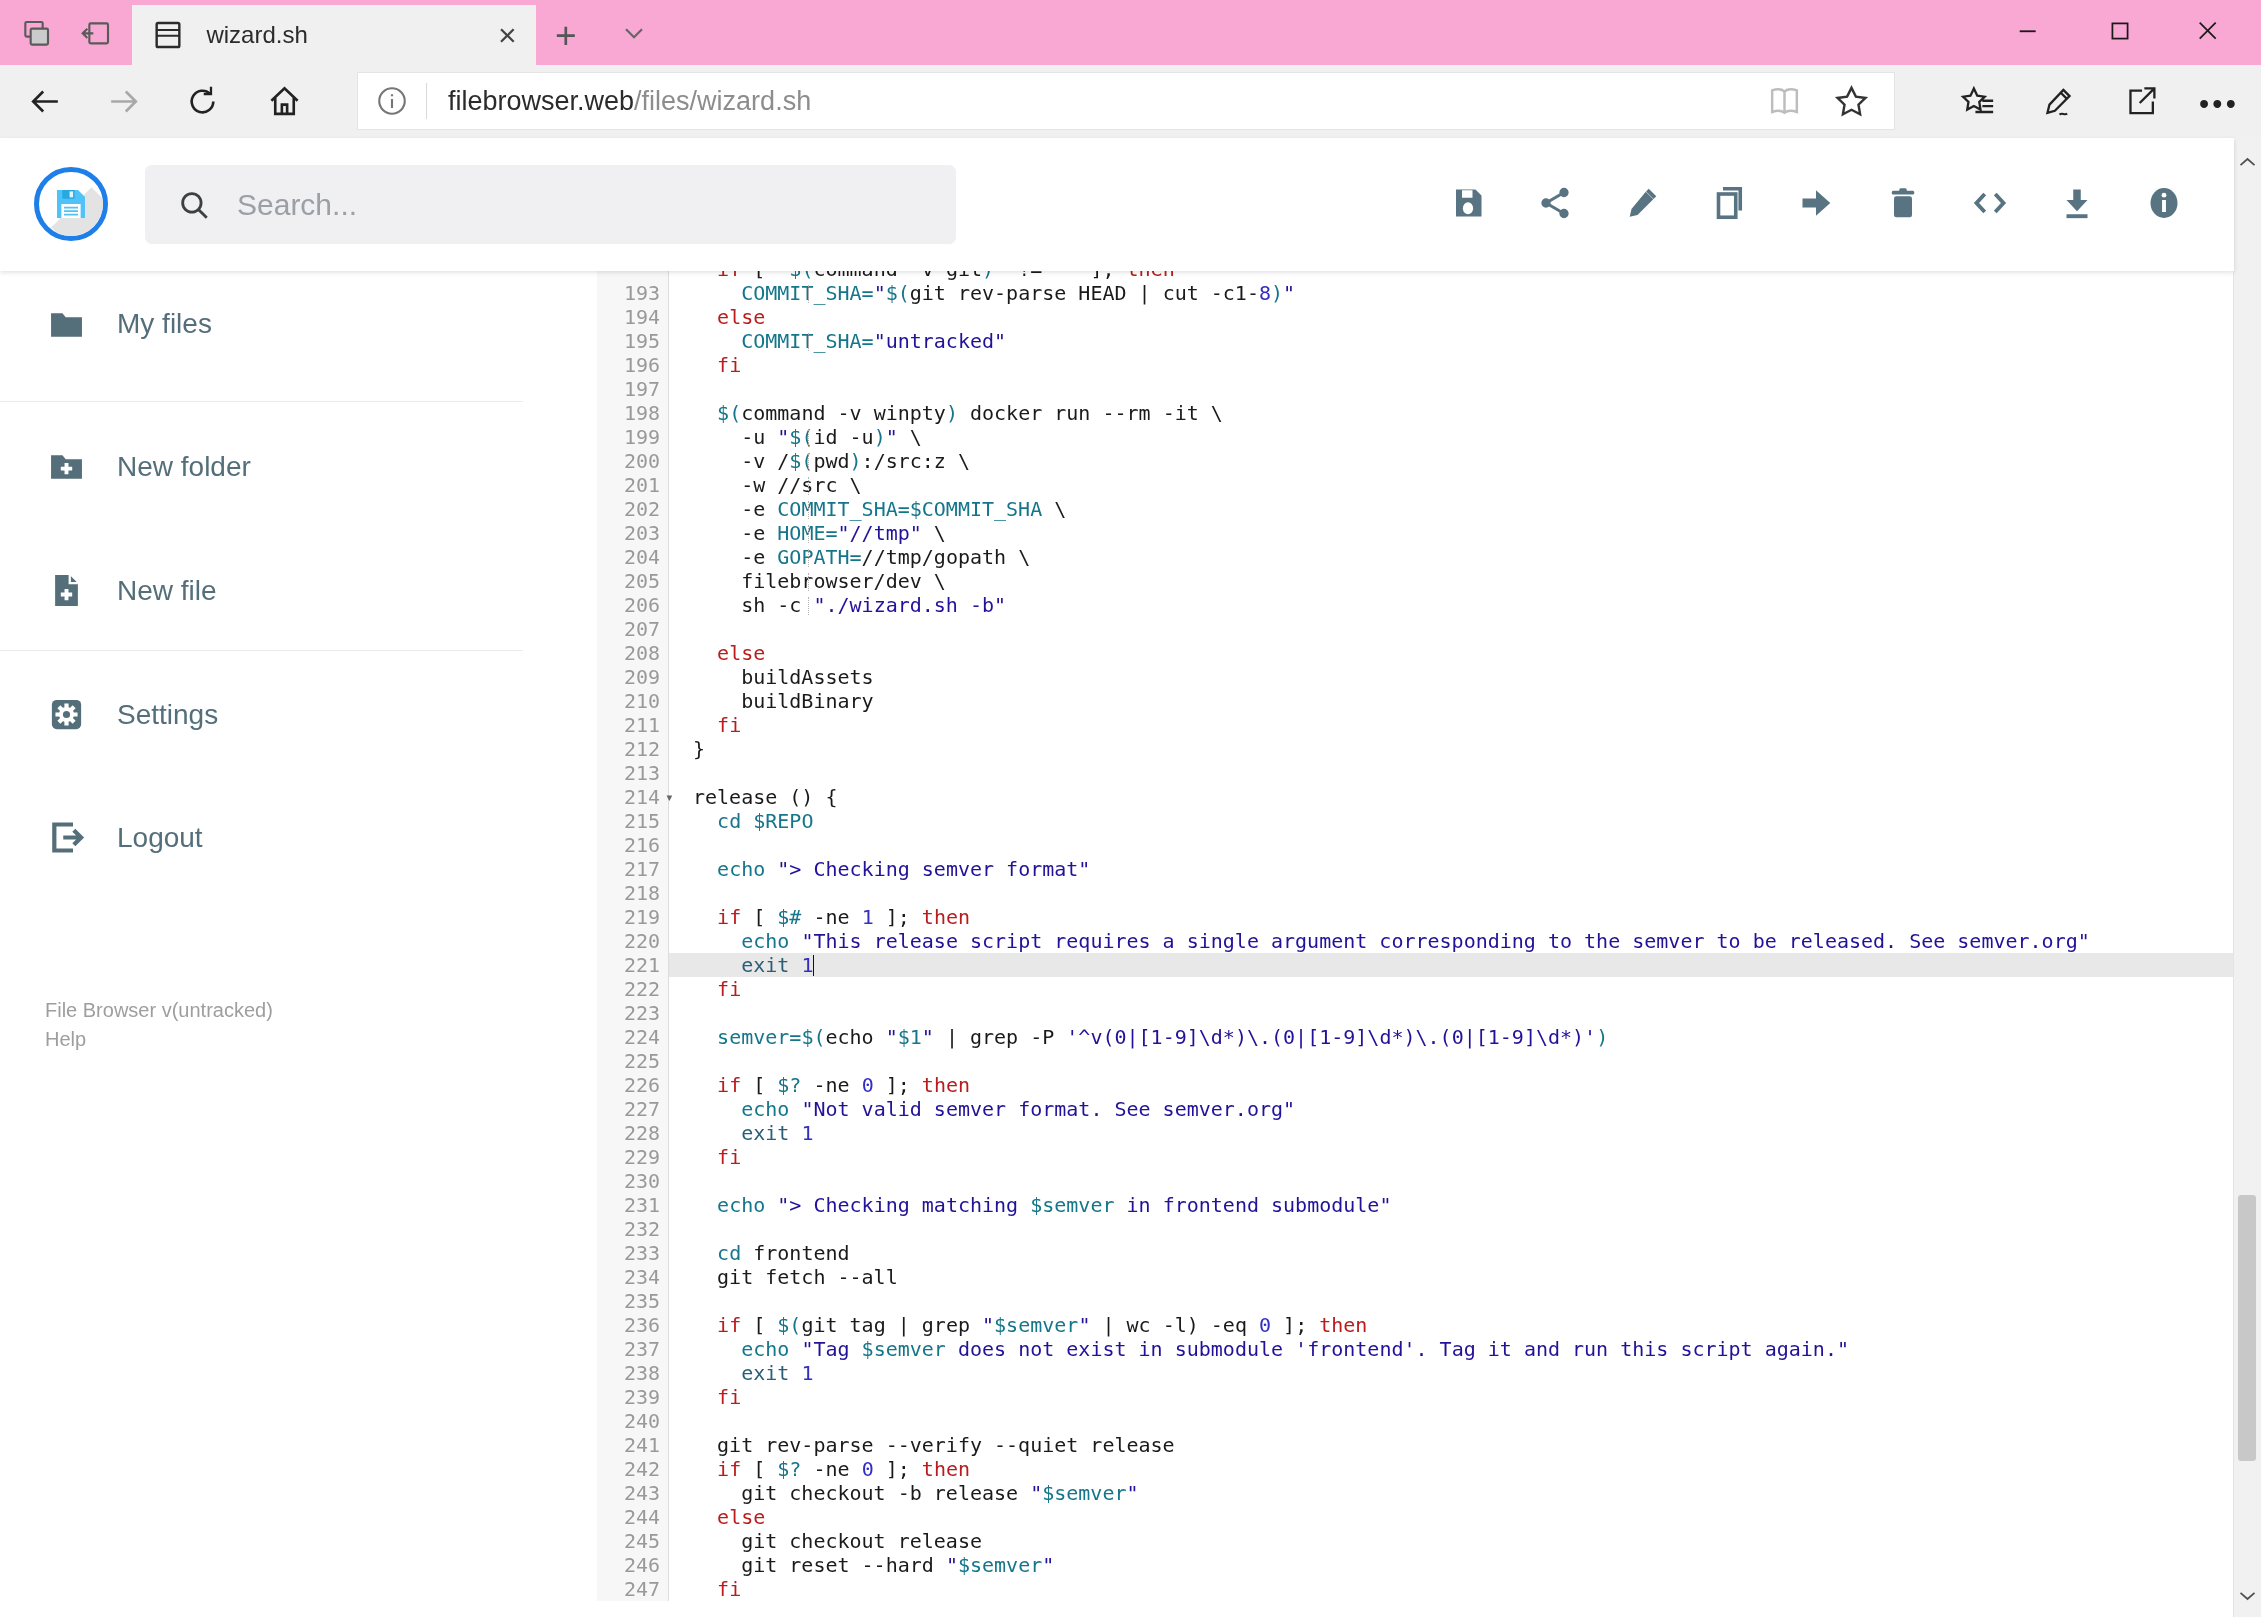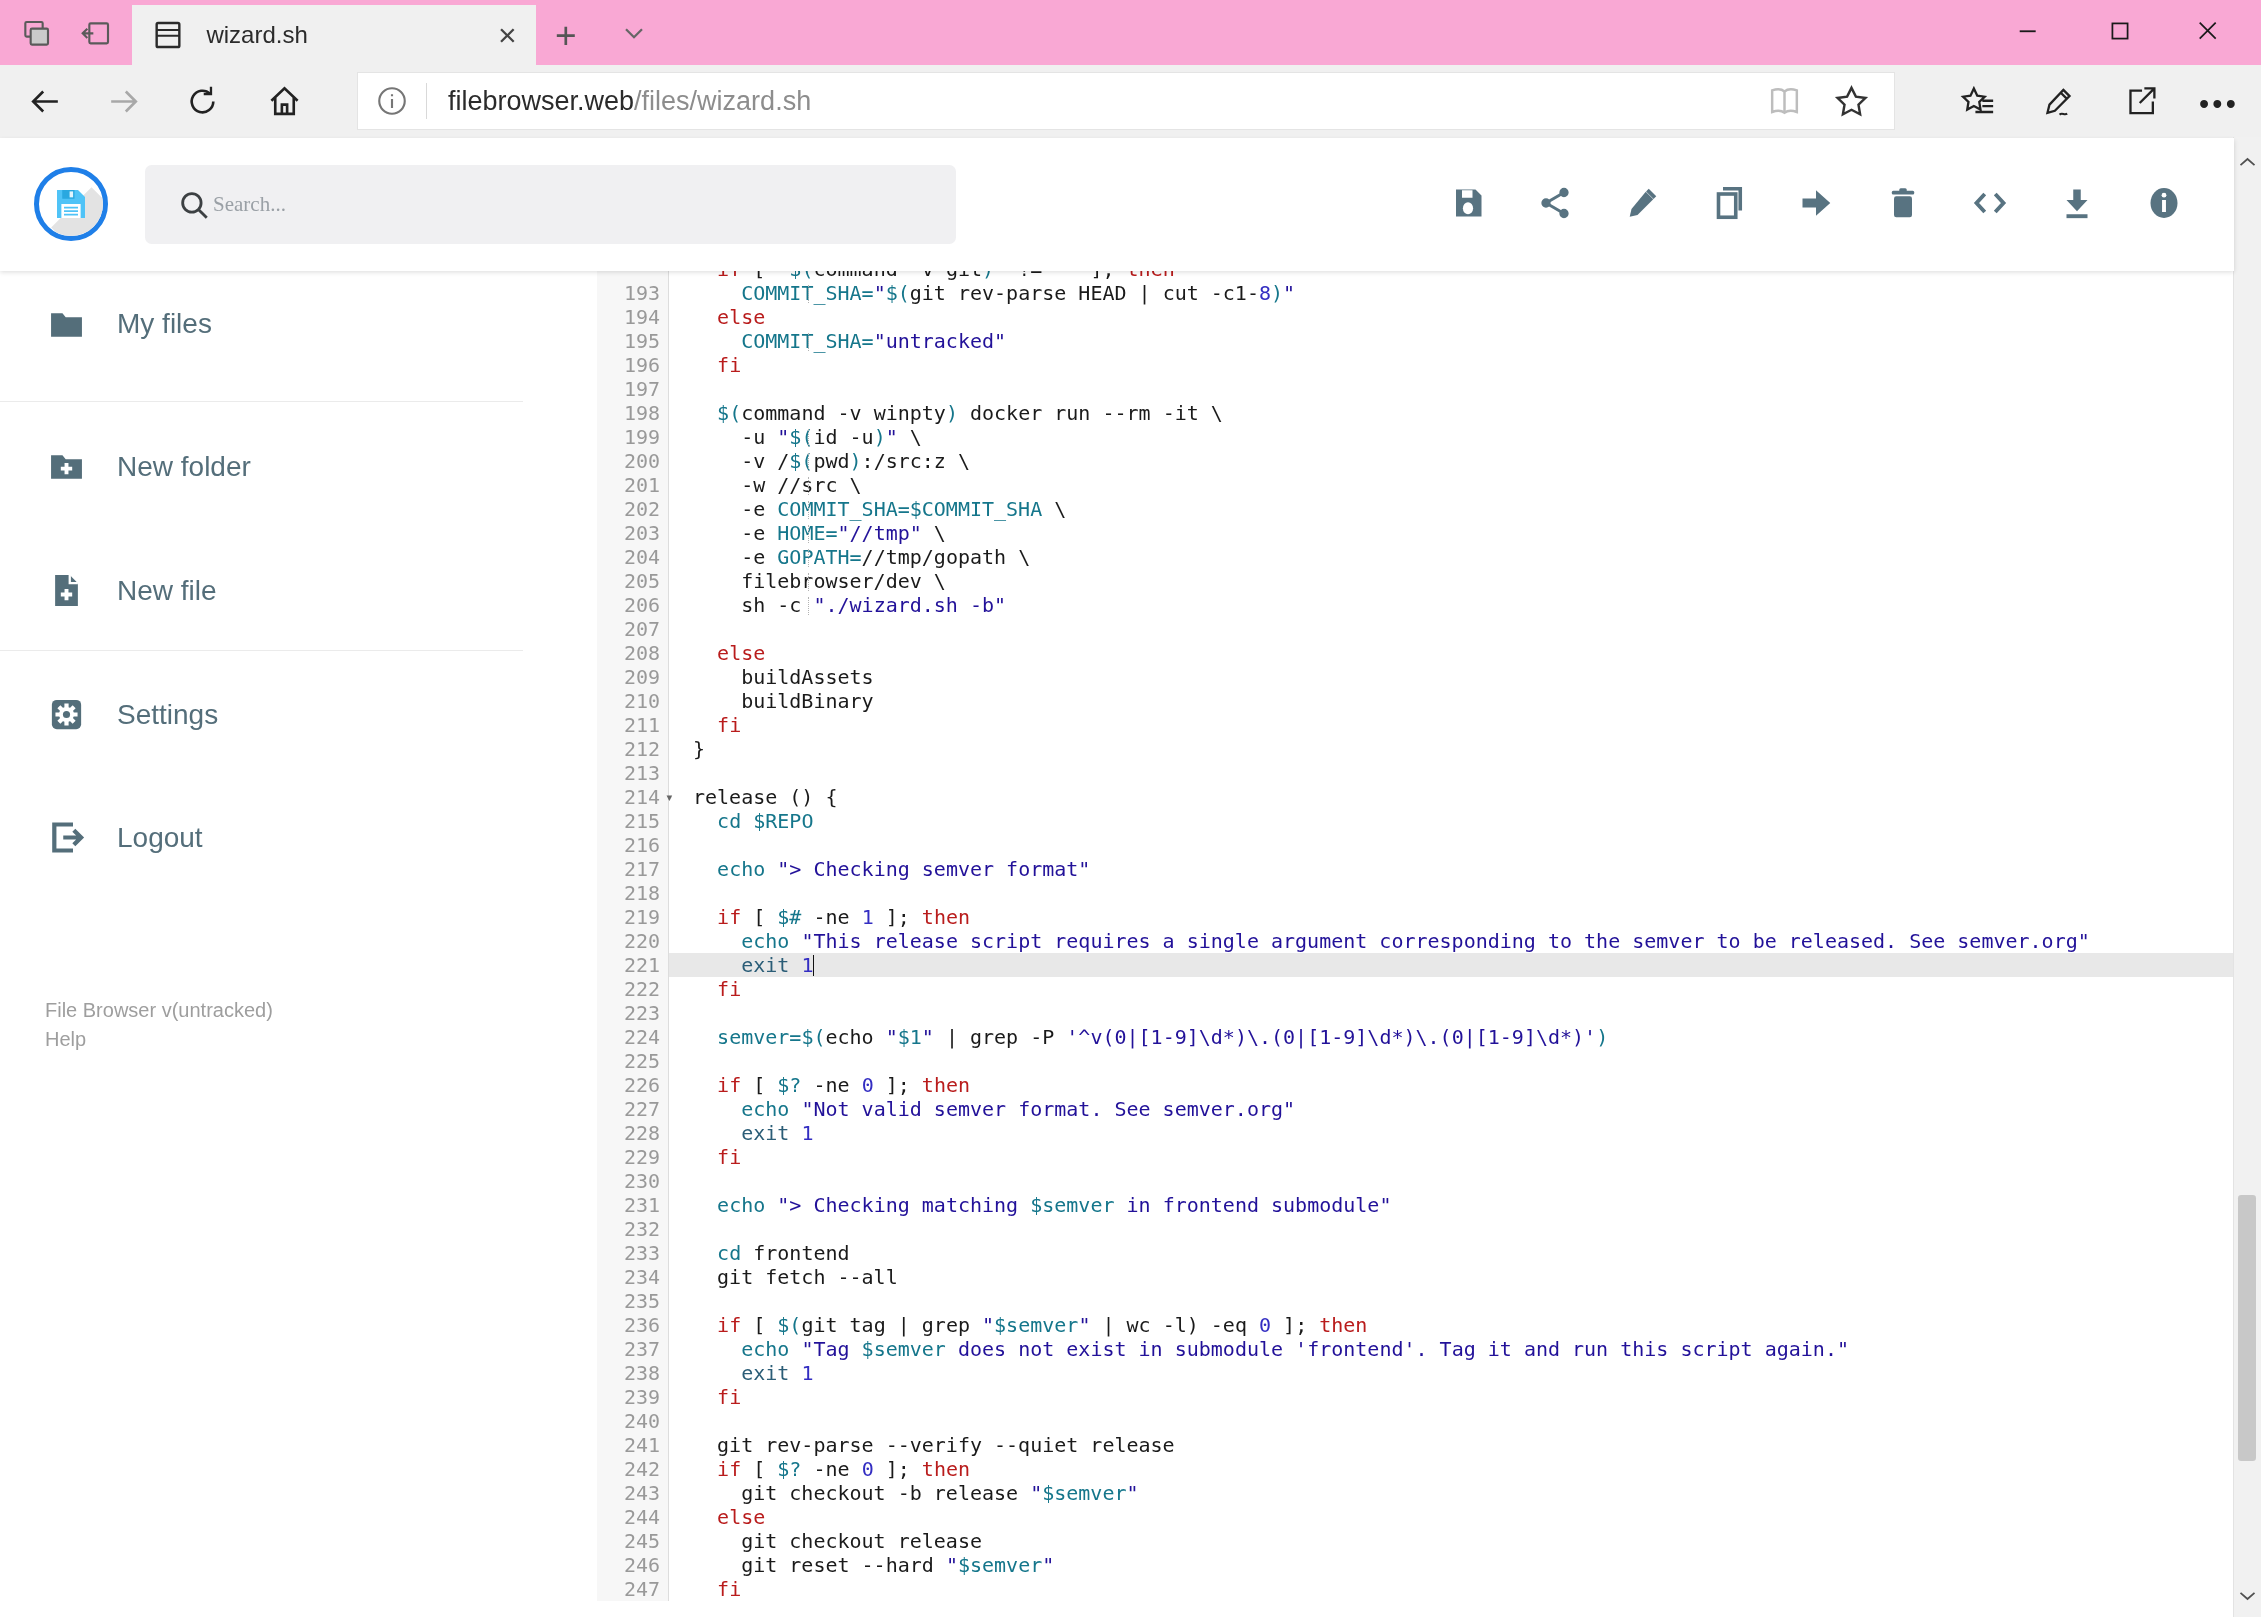--- a/index.html
+++ b/index.html
@@ -25,22 +25,22 @@
   .url-right{display:flex;align-items:center;gap:29px;padding-right:22.6px;}
   
   .appheader{position:absolute;left:0;top:138px;width:2234px;height:133px;background:#fff;
              box-shadow:0 2.4px 4.8px rgba(0,0,0,0.14);z-index:5;}
   .logo{position:absolute;left:34px;top:29px;width:74px;height:74px;border-radius:50%;
         border:5.7px solid #1f7fe8;background:#fff;box-sizing:border-box;display:flex;align-items:center;justify-content:center;overflow:hidden;}
   .logo-shadow{position:absolute;left:24px;top:27.4px;width:57px;height:57px;background:#e3e3e3;transform:rotate(45deg);}
   .searchbox{position:absolute;left:145px;top:27.4px;width:811px;height:79px;background:#f0f0f2;border-radius:6.5px;
              display:flex;align-items:center;}
   .searchbox .mag{margin-left:32px;color:#3c4043;}
-  .searchbox input{border:none;background:transparent;outline:none;font-size:21px;width:662px;
-                   font-family:Liberation Serif, serif;color:#333;}
+  .searchbox input{border:none;background:transparent;outline:none;font-size:30px;margin-left:24px;width:662px;
+                   font-family:Liberation Sans, sans-serif;color:#333;}
   .searchbox input::placeholder{color:#9aa0a6;}
   .apptools{position:absolute;left:1450px;top:47px;display:flex;gap:51px;color:#587381;}
   .apptool{width:36px;height:36px;}
   
   .sidebar{position:absolute;left:0;top:271px;width:597px;bottom:0;background:#fff;}
   .side-item{position:absolute;left:0;width:100%;display:flex;align-items:center;padding-left:47px;box-sizing:border-box;color:#546e7a;}
   .side-item .s-ic{width:39px;height:39px;margin-right:31px;flex:none;}
   .side-label{font-size:28px;}
   .side-div{position:absolute;left:0;width:523px;border-top:1.6px solid #ebebeb;}
   .side-footer{position:absolute;left:45px;color:#9e9e9e;font-size:20px;margin-top:48px;}

